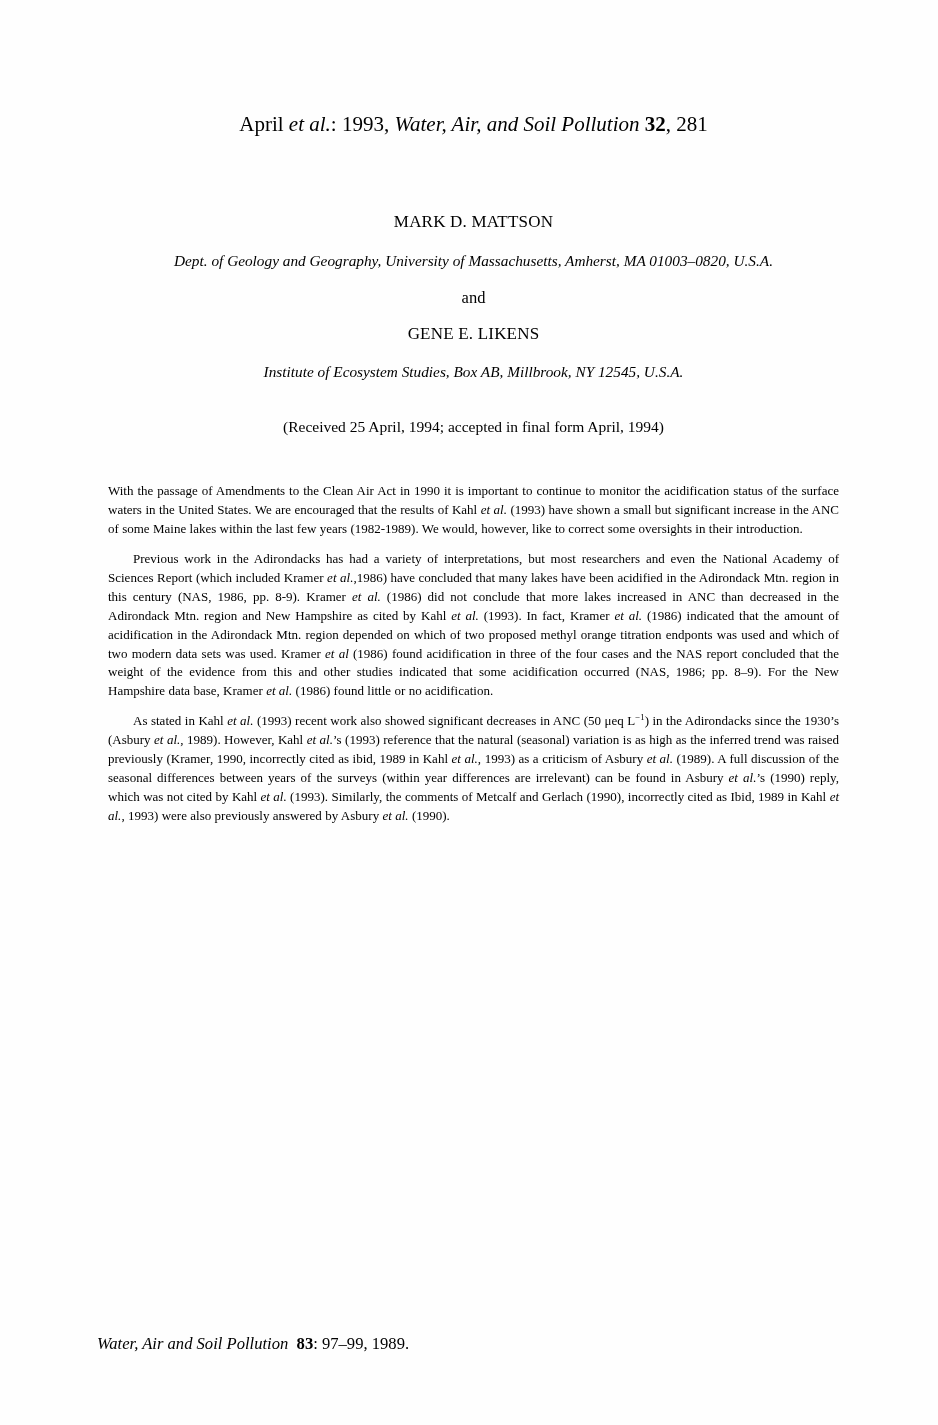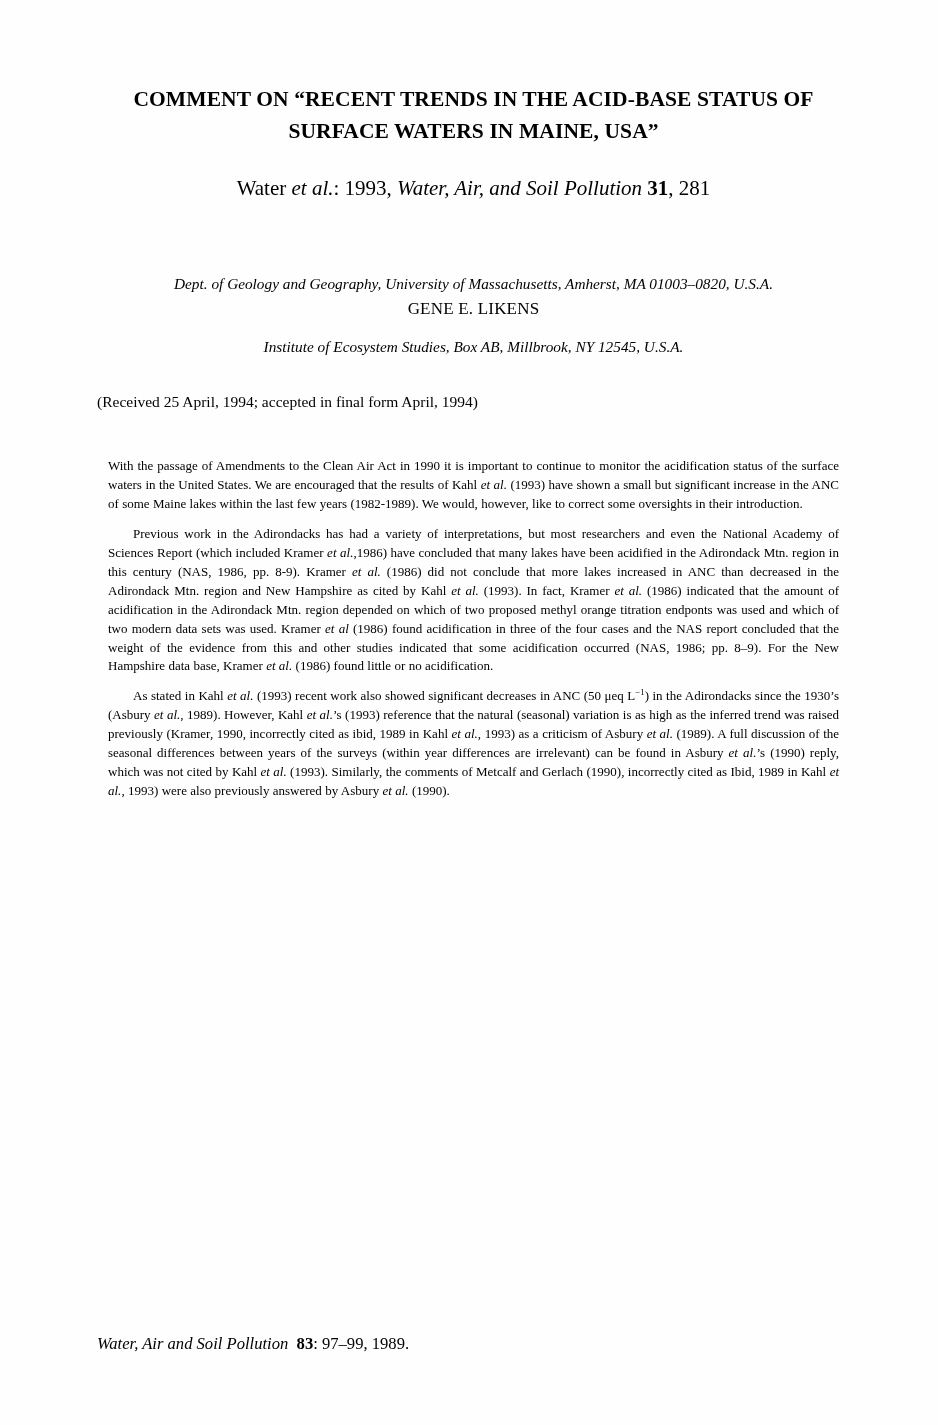--- a/index.html
+++ b/index.html
@@ -67,20 +67,21 @@
     line-height: 1.5;
     margin-top: 15px;
   }
   .author-and {
     font-size: 16.5px;
     margin-top: 15px;
     margin-bottom: 13px;
   }
   .received-line {
     margin-top: 34px;
+    text-align: center;
     font-size: 15.5px;
   }
 
   
   .body-block {
     margin-top: 46px;
   }
   p.para {
     margin: 11px;
     font-size: 13px;
@@ -115,26 +116,27 @@
   }
 </style>
 </head>
 <body>
 
 <div class="page">
 
   <div class="content">
 
     <div class="title-block">
-      <h1 class="doc-title">COMMENT ON “RECENT TRENDS IN THE ACID-BASE STATUS OF SURFACE WATERS IN MAINE, USA”</h1>
-      <div class="doc-subtitle"><span>Water </span><span class="it">et al.</span><span>: 1993, </span><span class="it">Water, Air, and Soil Pollution</span><span>&nbsp;</span><span class="bd">31</span><span>, 281</span></div>
+      <div class="doc-subtitle"><span>April </span><span class="it">et al.</span><span>: 1993, </span><span class="it">Water, Air, and Soil Pollution</span><span>&nbsp;</span><span class="bd">32</span><span>, 281</span></div>
     </div>
 
     <div class="author-block">
+      <div class="author-name">MARK D. MATTSON</div>
       <div class="author-affil">Dept. of Geology and Geography, University of Massachusetts, Amherst, MA 01003–0820, U.S.A.</div>
+      <div class="author-and">and</div>
       <div class="author-name">GENE E. LIKENS</div>
       <div class="author-affil">Institute of Ecosystem Studies, Box AB, Millbrook, NY 12545, U.S.A.</div>
     </div>
 
     <div class="received-line">(Received 25 April, 1994; accepted in final form April, 1994)</div>
 
     <div class="body-block">
 
       <p class="para"><span>With the passage of Amendments to the Clean Air Act in 1990 it is important to continue to monitor the acidification status of the surface waters in the United States. We are encouraged that the results of Kahl </span><span class="it">et al.</span><span> (1993) have shown a small but significant increase in the ANC of some Maine lakes within the last few years (1982-1989). We would, however, like to correct some oversights in their introduction.</span></p>
 

